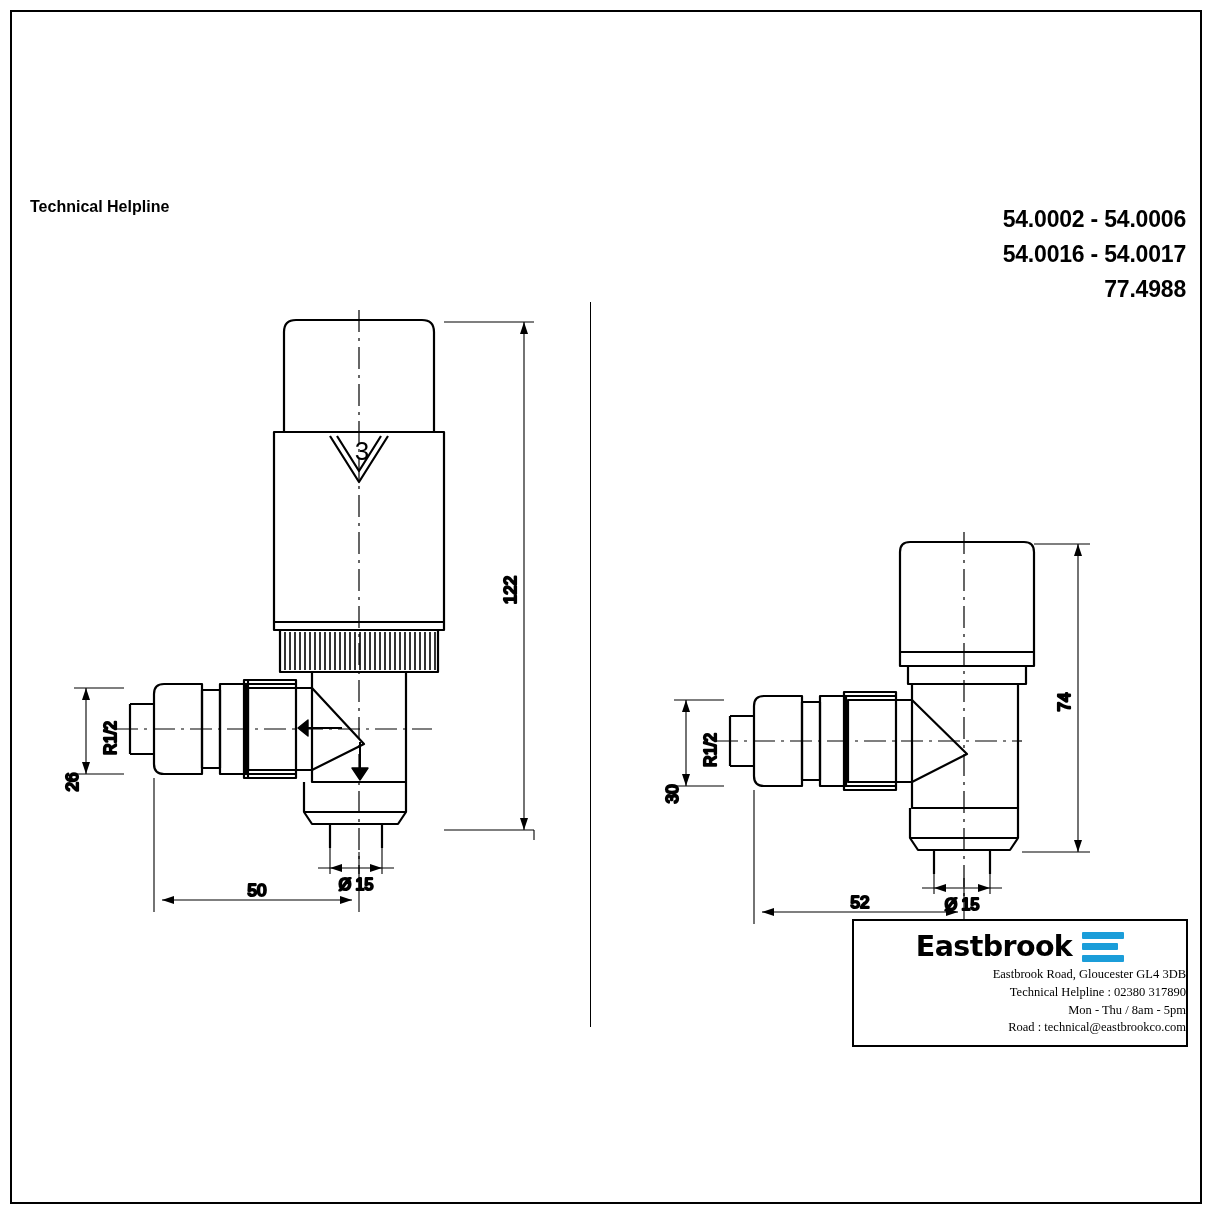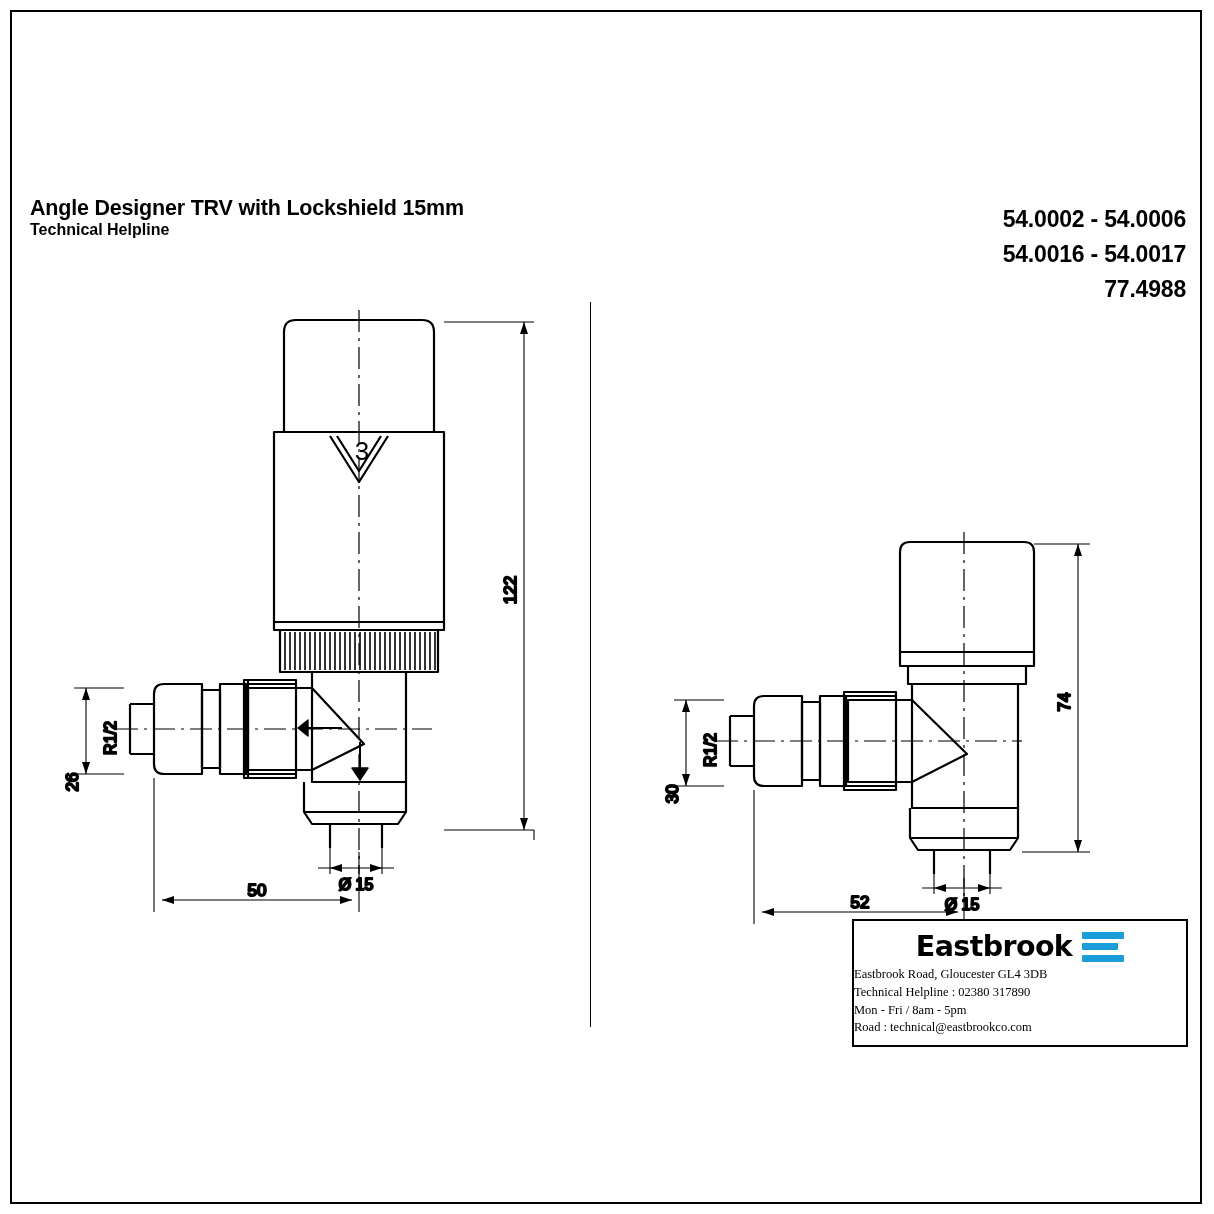--- a/index.html
+++ b/index.html
@@ -106,34 +106,33 @@
   }
   .logo-mark span {
     display: block;
     height: 7px;
     background: #1b9dd9;
     border-radius: 1px;
   }
   .logo-mark span.s2 { width: 84%; }
   .logo-mark span.s3 { width: 100%; }
   .logo-lines {
-    text-align: left;
+    text-align: right;
     font-size: 12.5px;
     line-height: 1.42;
     margin-top: 3px;
     font-family: "Liberation Serif", serif;
   }
 </style>
 </head>
 <body>
 
 <div id="sheet">
 
   <div class="title-block">
-    <div class="title-main">Angle Designer TRV with Lockshield 15mm</div>
     <div class="title-sub">Technical Helpline</div>
   </div>
 
   <div class="codes">
     <div>54.0002 - 54.0006</div>
     <div>54.0016 - 54.0017</div>
     <div>77.4988</div>
   </div>
 
   <div class="divider"></div>
@@ -337,18 +336,18 @@
       <div class="logo-word">Eastbrook</div>
       <div class="logo-mark">
         <span class="s1"></span>
           <span class="s2"></span>
           <span class="s3"></span>
       </div>
     </div>
     <div class="logo-lines">
       <div>Eastbrook Road, Gloucester GL4 3DB</div>
       <div>Technical Helpline : 02380 317890</div>
-      <div>Mon - Fri / 8am - 5pm</div>
+      <div>Mon - Thu / 8am - 5pm</div>
       <div>Road : technical@eastbrookco.com</div>
     </div>
   </div>
 
 </div>
 
 </body></html>

